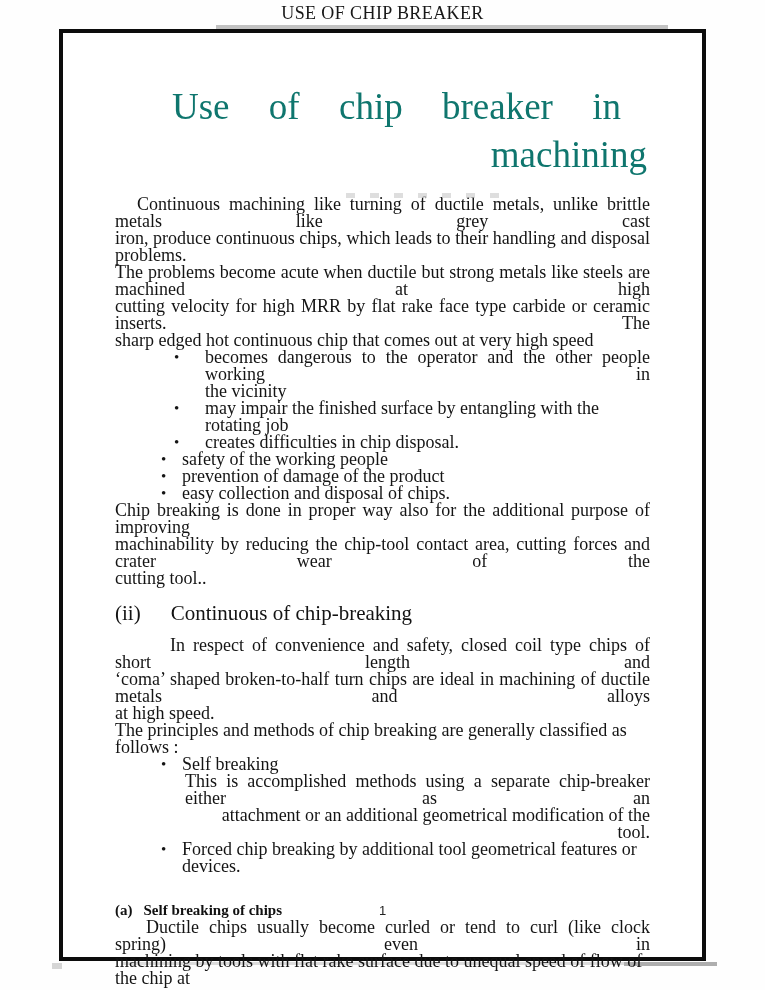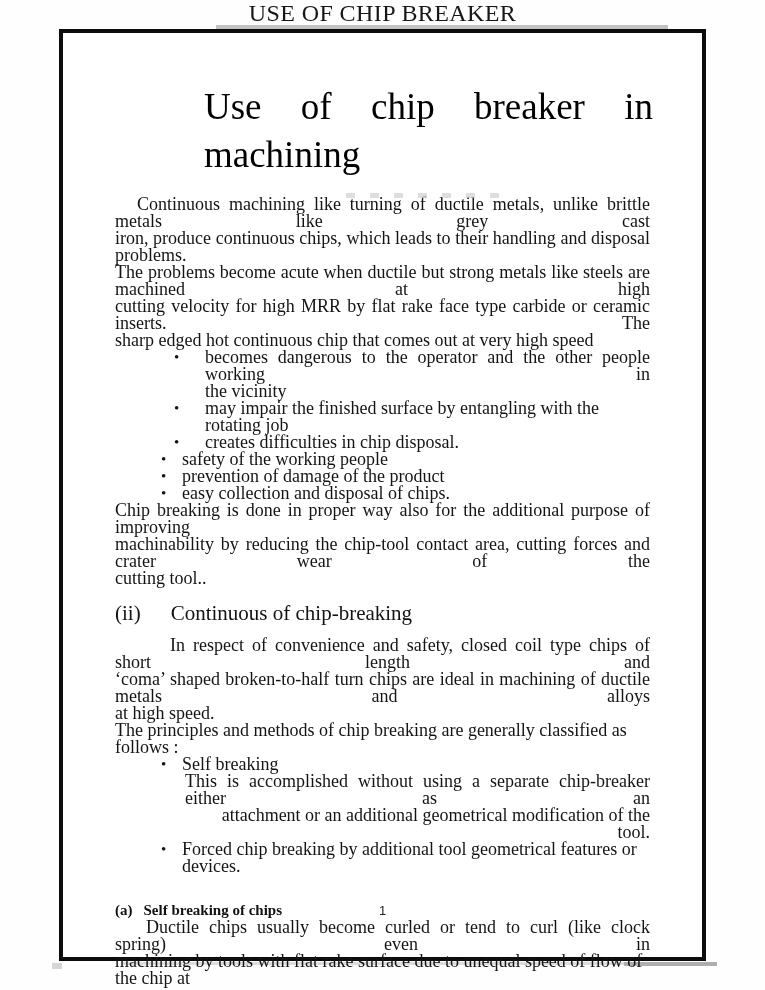--- a/index.html
+++ b/index.html
@@ -12,21 +12,21 @@
     overflow: hidden;
     font-family: "Liberation Serif", serif;
     color: #141414;
   }
 
   
   .doc-header {
     position: absolute;
     top: 2px; left: 0; right: 0;
     text-align: center;
-    font-size: 24px;
+    font-size: 18px;
     line-height: 22px;
     letter-spacing: 0.4px;
     color: #171717;
   }
 
   
   .shadow-top    { position: absolute; left: 216px; top: 25px; width: 452px; height: 4px; background: #c2c2c2; }
   .shadow-bottom { position: absolute; left: 122px; top: 962px; width: 588px; height: 3px; background: #dcdcdc; }
   .shadow-bottom-right { position: absolute; left: 624px; top: 962px; width: 93px; height: 4px; background: #aeaeae; }
   .shadow-bottom-left  { position: absolute; left: 52px;  top: 963px; width: 10px; height: 6px; background: #d6d6d6; }
@@ -43,28 +43,28 @@
     box-sizing: border-box;
     width: 647px; height: 932px;
     border: 4px solid #0c0c0c;
     background: #ffffff;
     padding: 0 52px 0 52px;
   }
 
   
   .title {
     margin-top: 50px;
-    margin-left: 89px;
+    margin-left: 57px;
     width: 449px;
     font-size: 37px;
     line-height: 48px;
-    color: #000000;
+    color: #0f766e;
   }
   .title-l1 { text-align: justify; text-align-last: justify; }
-  .title-l2 { margin-right: -26px; }
+  .title-l2 { text-align: right; margin-right: -26px; }
 
   
   .h-big { font-size: 21px; line-height: 25px; color: #131313; }
   .h-i  { margin-top: 50px; }
   .h-ii { margin-top: 14px; }
   .h-ii .h-num { margin-right: 30px; }
   .h-i  .h-num { margin-right: 6px; }
 
   
   .line { font-size: 18px; line-height: 17px; }
@@ -181,21 +181,21 @@
       <div class="line">at high speed.</div>
     </div>
 
     <div class="line">The principles and methods of chip breaking are generally classified as follows :</div>
 
     <div class="blist blist2">
       <div class="item">
         <span class="marker">•</span>
         <span class="btext">
           <span class="line" style="display:block">Self breaking</span>
-          <span class="line j desc-l1" style="display:block">This is accomplished without using a separate chip-breaker either as an</span>
+          <span class="line j desc-l1" style="display:block">This is accomplished methods using a separate chip-breaker either as an</span>
           <span class="line desc-l2" style="display:block">attachment or an additional geometrical modification of the tool.</span>
         </span>
       </div>
       <div class="item">
         <span class="marker">•</span>
         <span class="btext line">Forced chip breaking by additional tool geometrical features or devices.</span>
       </div>
     </div>
 
     <div class="h-a">

